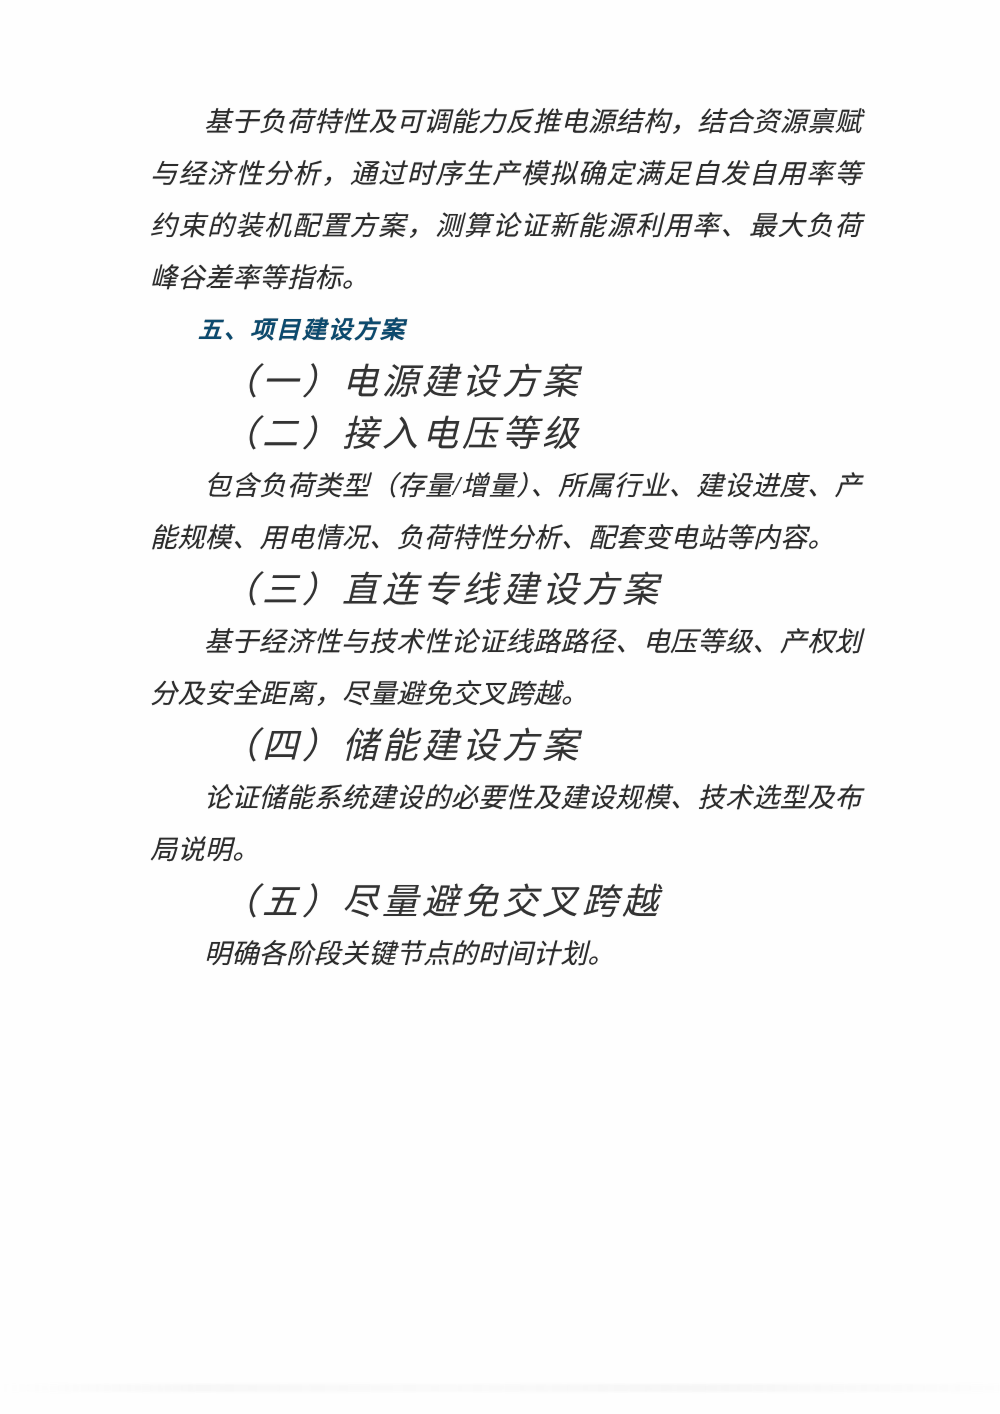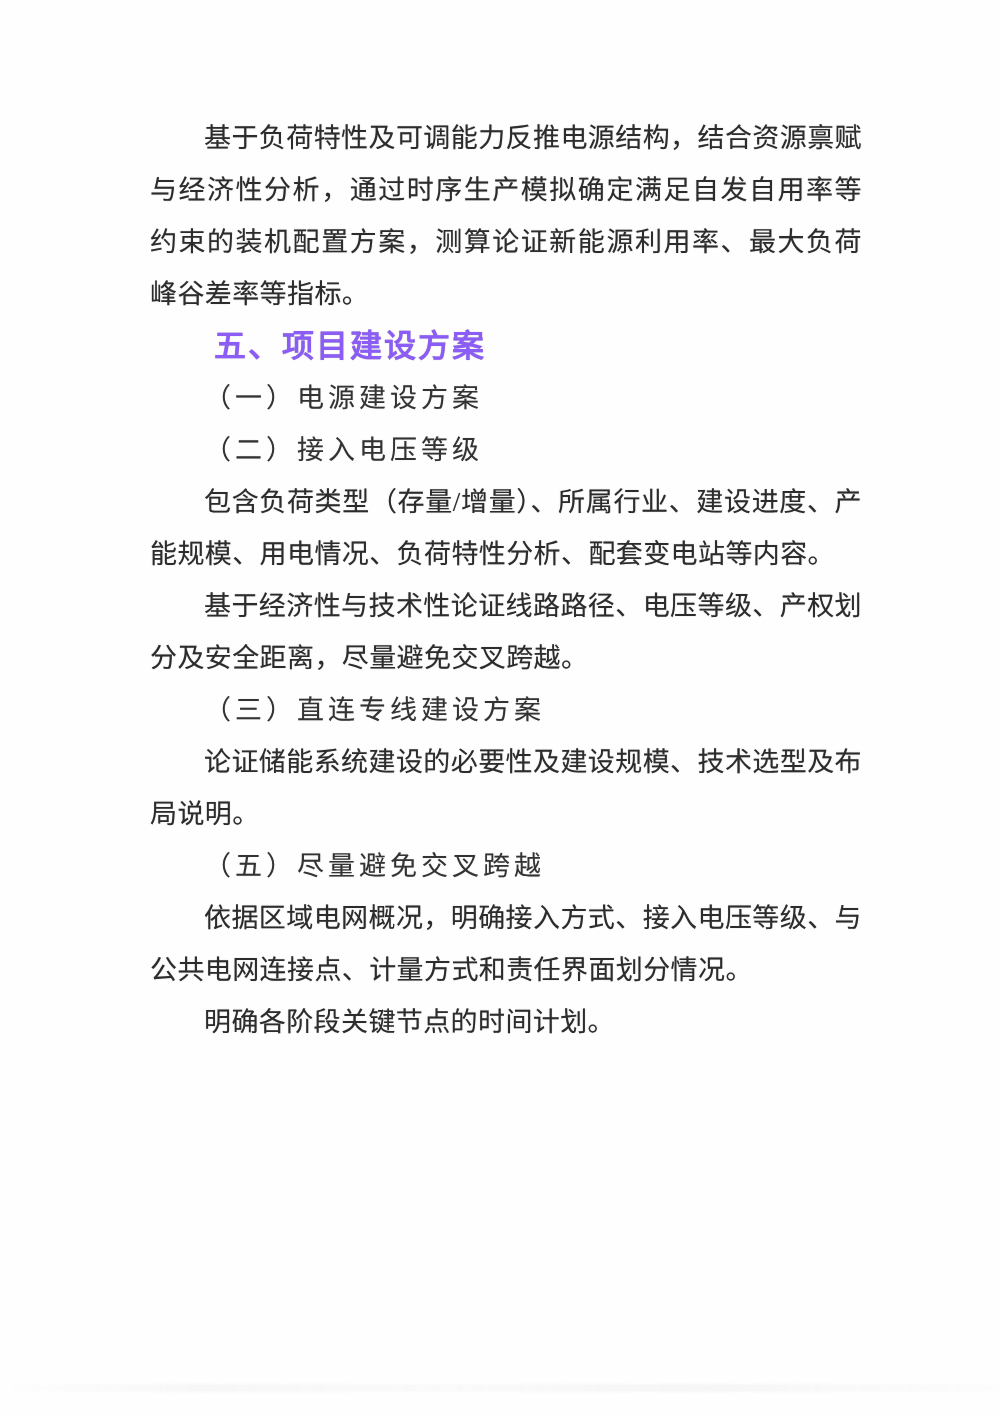--- a/index.html
+++ b/index.html
@@ -29,64 +29,65 @@
       rgba(190,190,190,0.10) 20%,
       rgba(190,190,190,0.06) 45%,
       rgba(190,190,190,0.12) 70%,
       rgba(190,190,190,0.02) 100%);
     filter: blur(1px);
     pointer-events: none;
   }
   .content {
     position: absolute;
     left: 150px;
-    top: 112px;
+    top: 96px;
     width: 712px;
+    font-style: italic;
   }
   .blk {
     font-size: 27px;
     line-height: 52px;
     color: #2c2c2c;
     text-align: justify;
     text-justify: inter-ideograph;
     text-indent: 2em;
     letter-spacing: 0.4px;
     margin: 0;
     text-shadow: 0 0 1px rgba(70,70,70,0.45);
     word-break: break-all;
   }
   
   .h-section {
     font-family: "Liberation Sans", "DejaVu Sans", sans-serif;
     font-weight: bold;
-    font-size: 32px;
-    color: #8b5cf6;
+    font-size: 24px;
+    color: #0c4a6e;
     letter-spacing: 2px;
     text-shadow: 0 0 1px rgba(60,60,60,0.4);
   }
   
   .h-sub {
-    font-size: 27px;
+    font-size: 36px;
     color: #333333;
     letter-spacing: 4px;
     font-weight: normal;
     text-shadow: 0 0 1px rgba(90,90,90,0.35);
   }
 </style>
 </head>
 <body>
 
 <div class="page">
   <div class="content">
     <p class="blk">基于负荷特性及可调能力反推电源结构，结合资源禀赋与经济性分析，通过时序生产模拟确定满足自发自用率等约束的装机配置方案，测算论证新能源利用率、最大负荷峰谷差率等指标。</p>
     <p class="blk h-section">五、项目建设方案</p>
     <p class="blk h-sub">（一）电源建设方案</p>
     <p class="blk h-sub">（二）接入电压等级</p>
     <p class="blk">包含负荷类型（存量/增量）、所属行业、建设进度、产能规模、用电情况、负荷特性分析、配套变电站等内容。</p>
+    <p class="blk h-sub">（三）直连专线建设方案</p>
     <p class="blk">基于经济性与技术性论证线路路径、电压等级、产权划分及安全距离，尽量避免交叉跨越。</p>
-    <p class="blk h-sub">（三）直连专线建设方案</p>
+    <p class="blk h-sub">（四）储能建设方案</p>
     <p class="blk">论证储能系统建设的必要性及建设规模、技术选型及布局说明。</p>
     <p class="blk h-sub">（五）尽量避免交叉跨越</p>
-    <p class="blk">依据区域电网概况，明确接入方式、接入电压等级、与公共电网连接点、计量方式和责任界面划分情况。</p>
     <p class="blk">明确各阶段关键节点的时间计划。</p>
   </div>
   <div class="scan-edge"></div>
 </div>
 
 </body></html>

